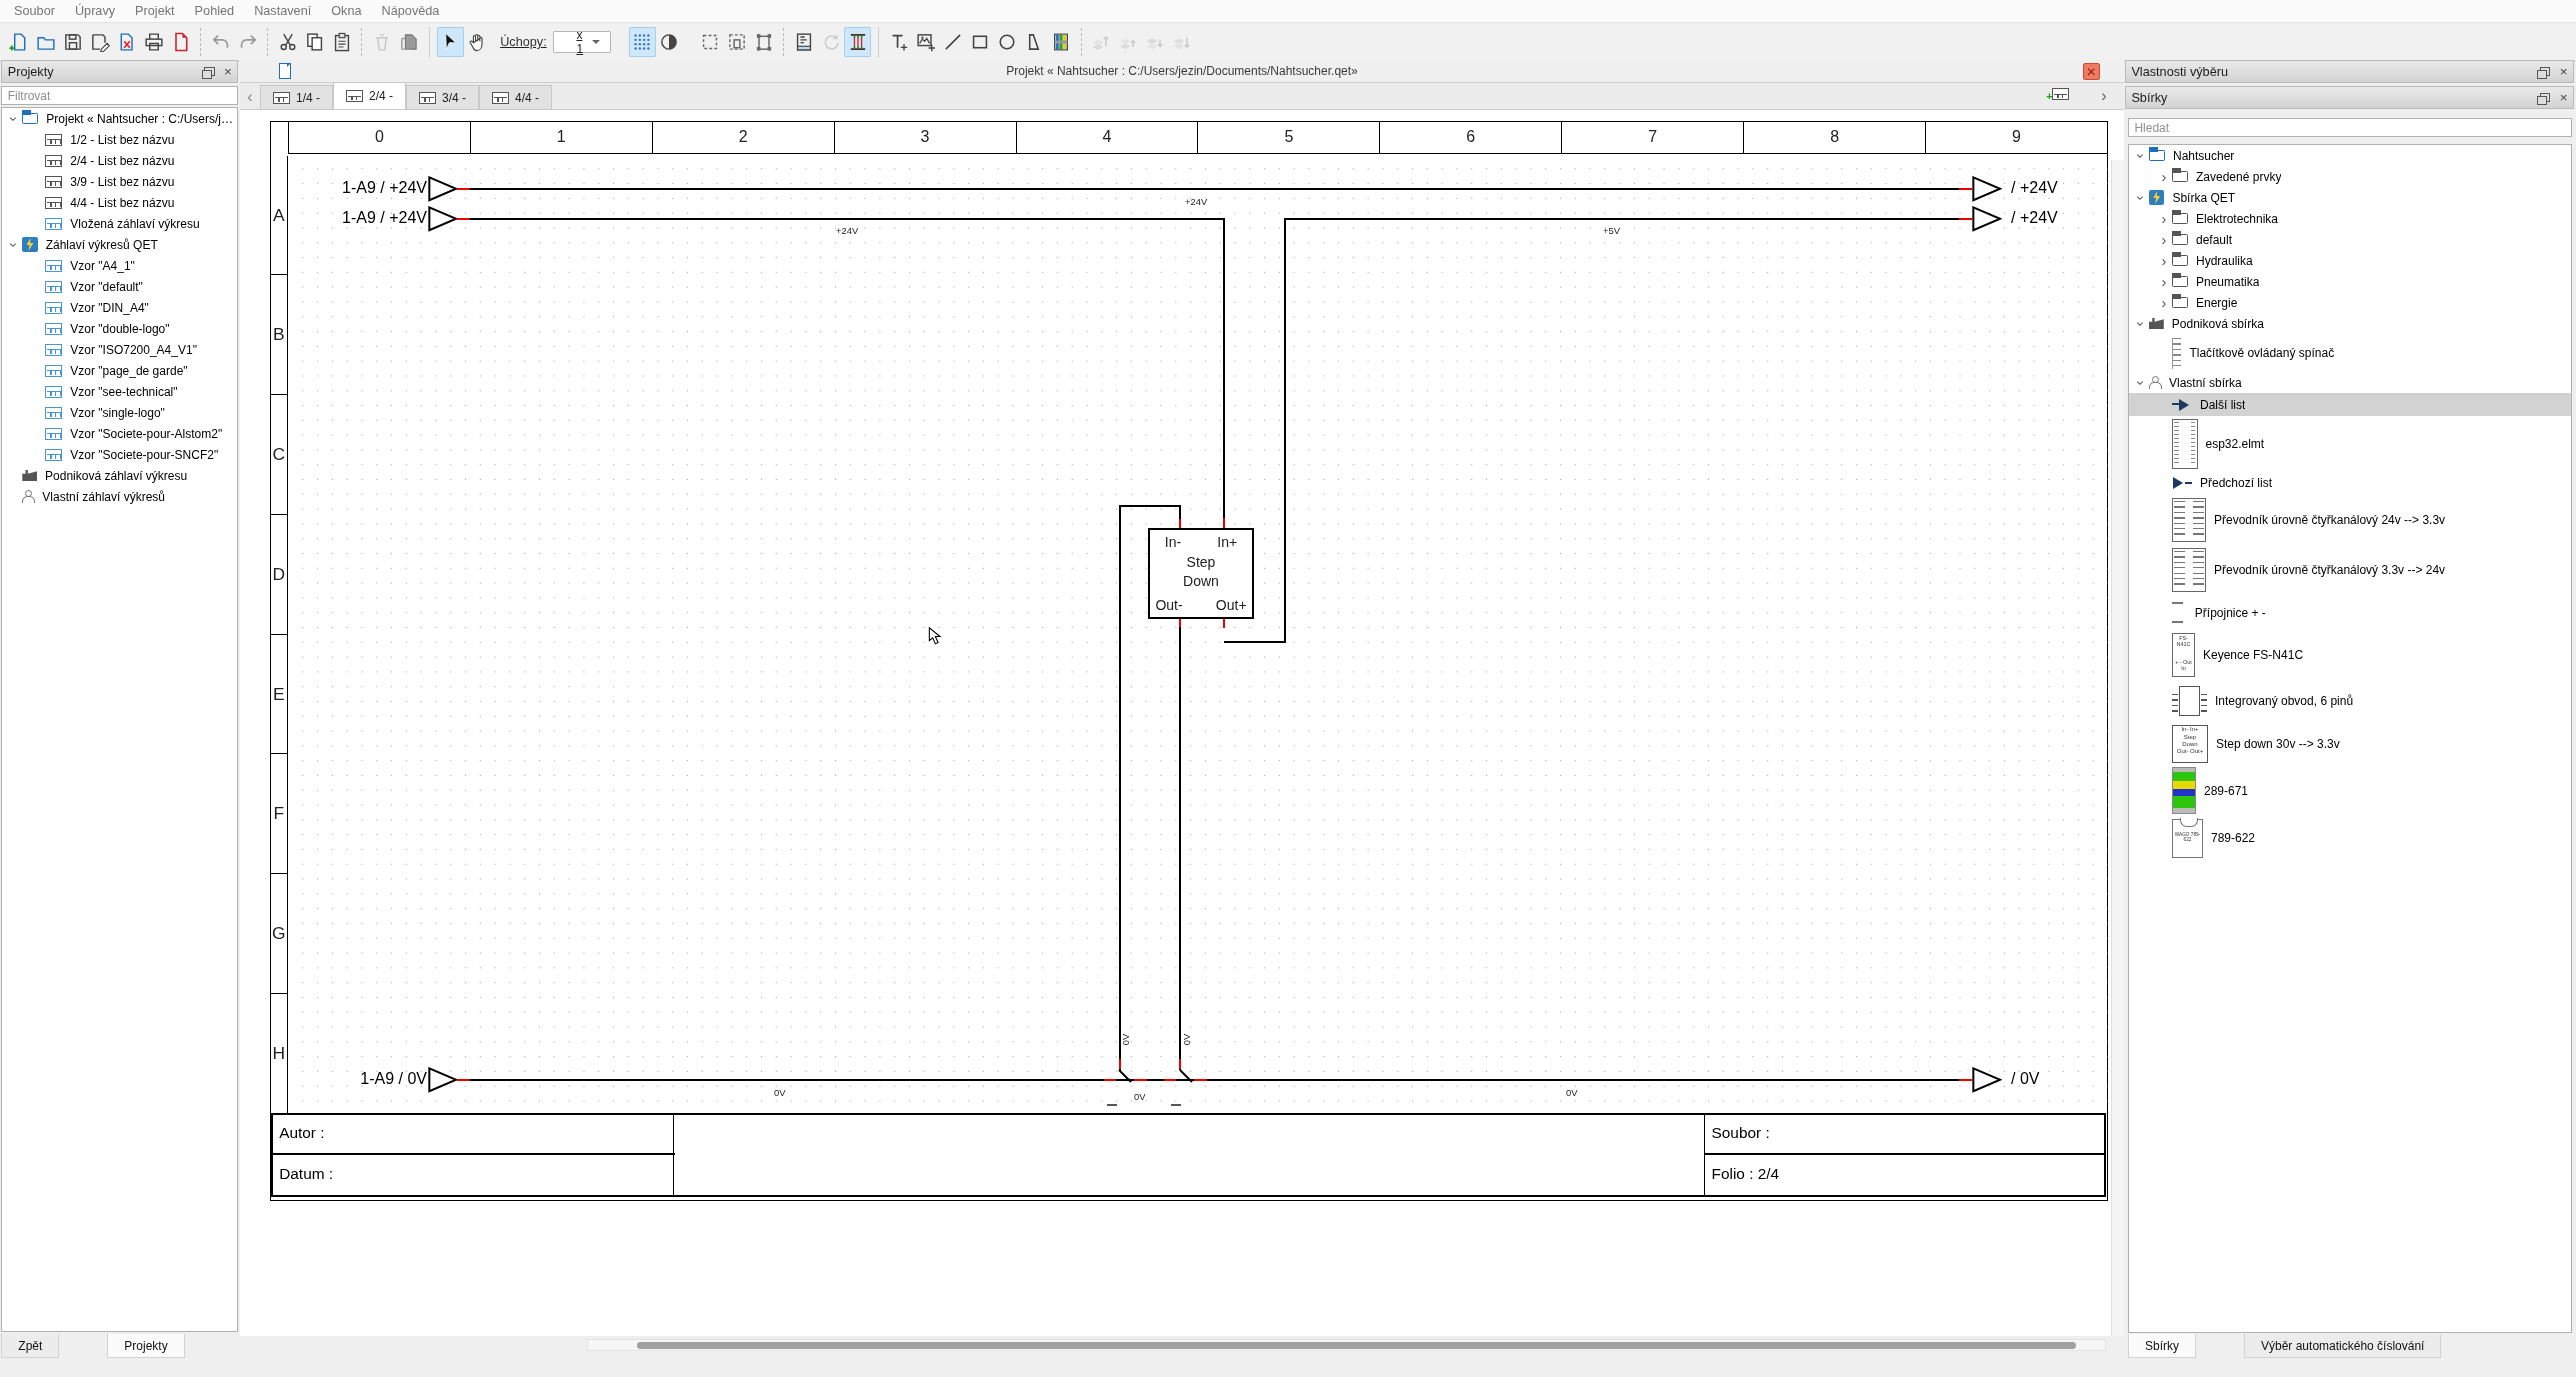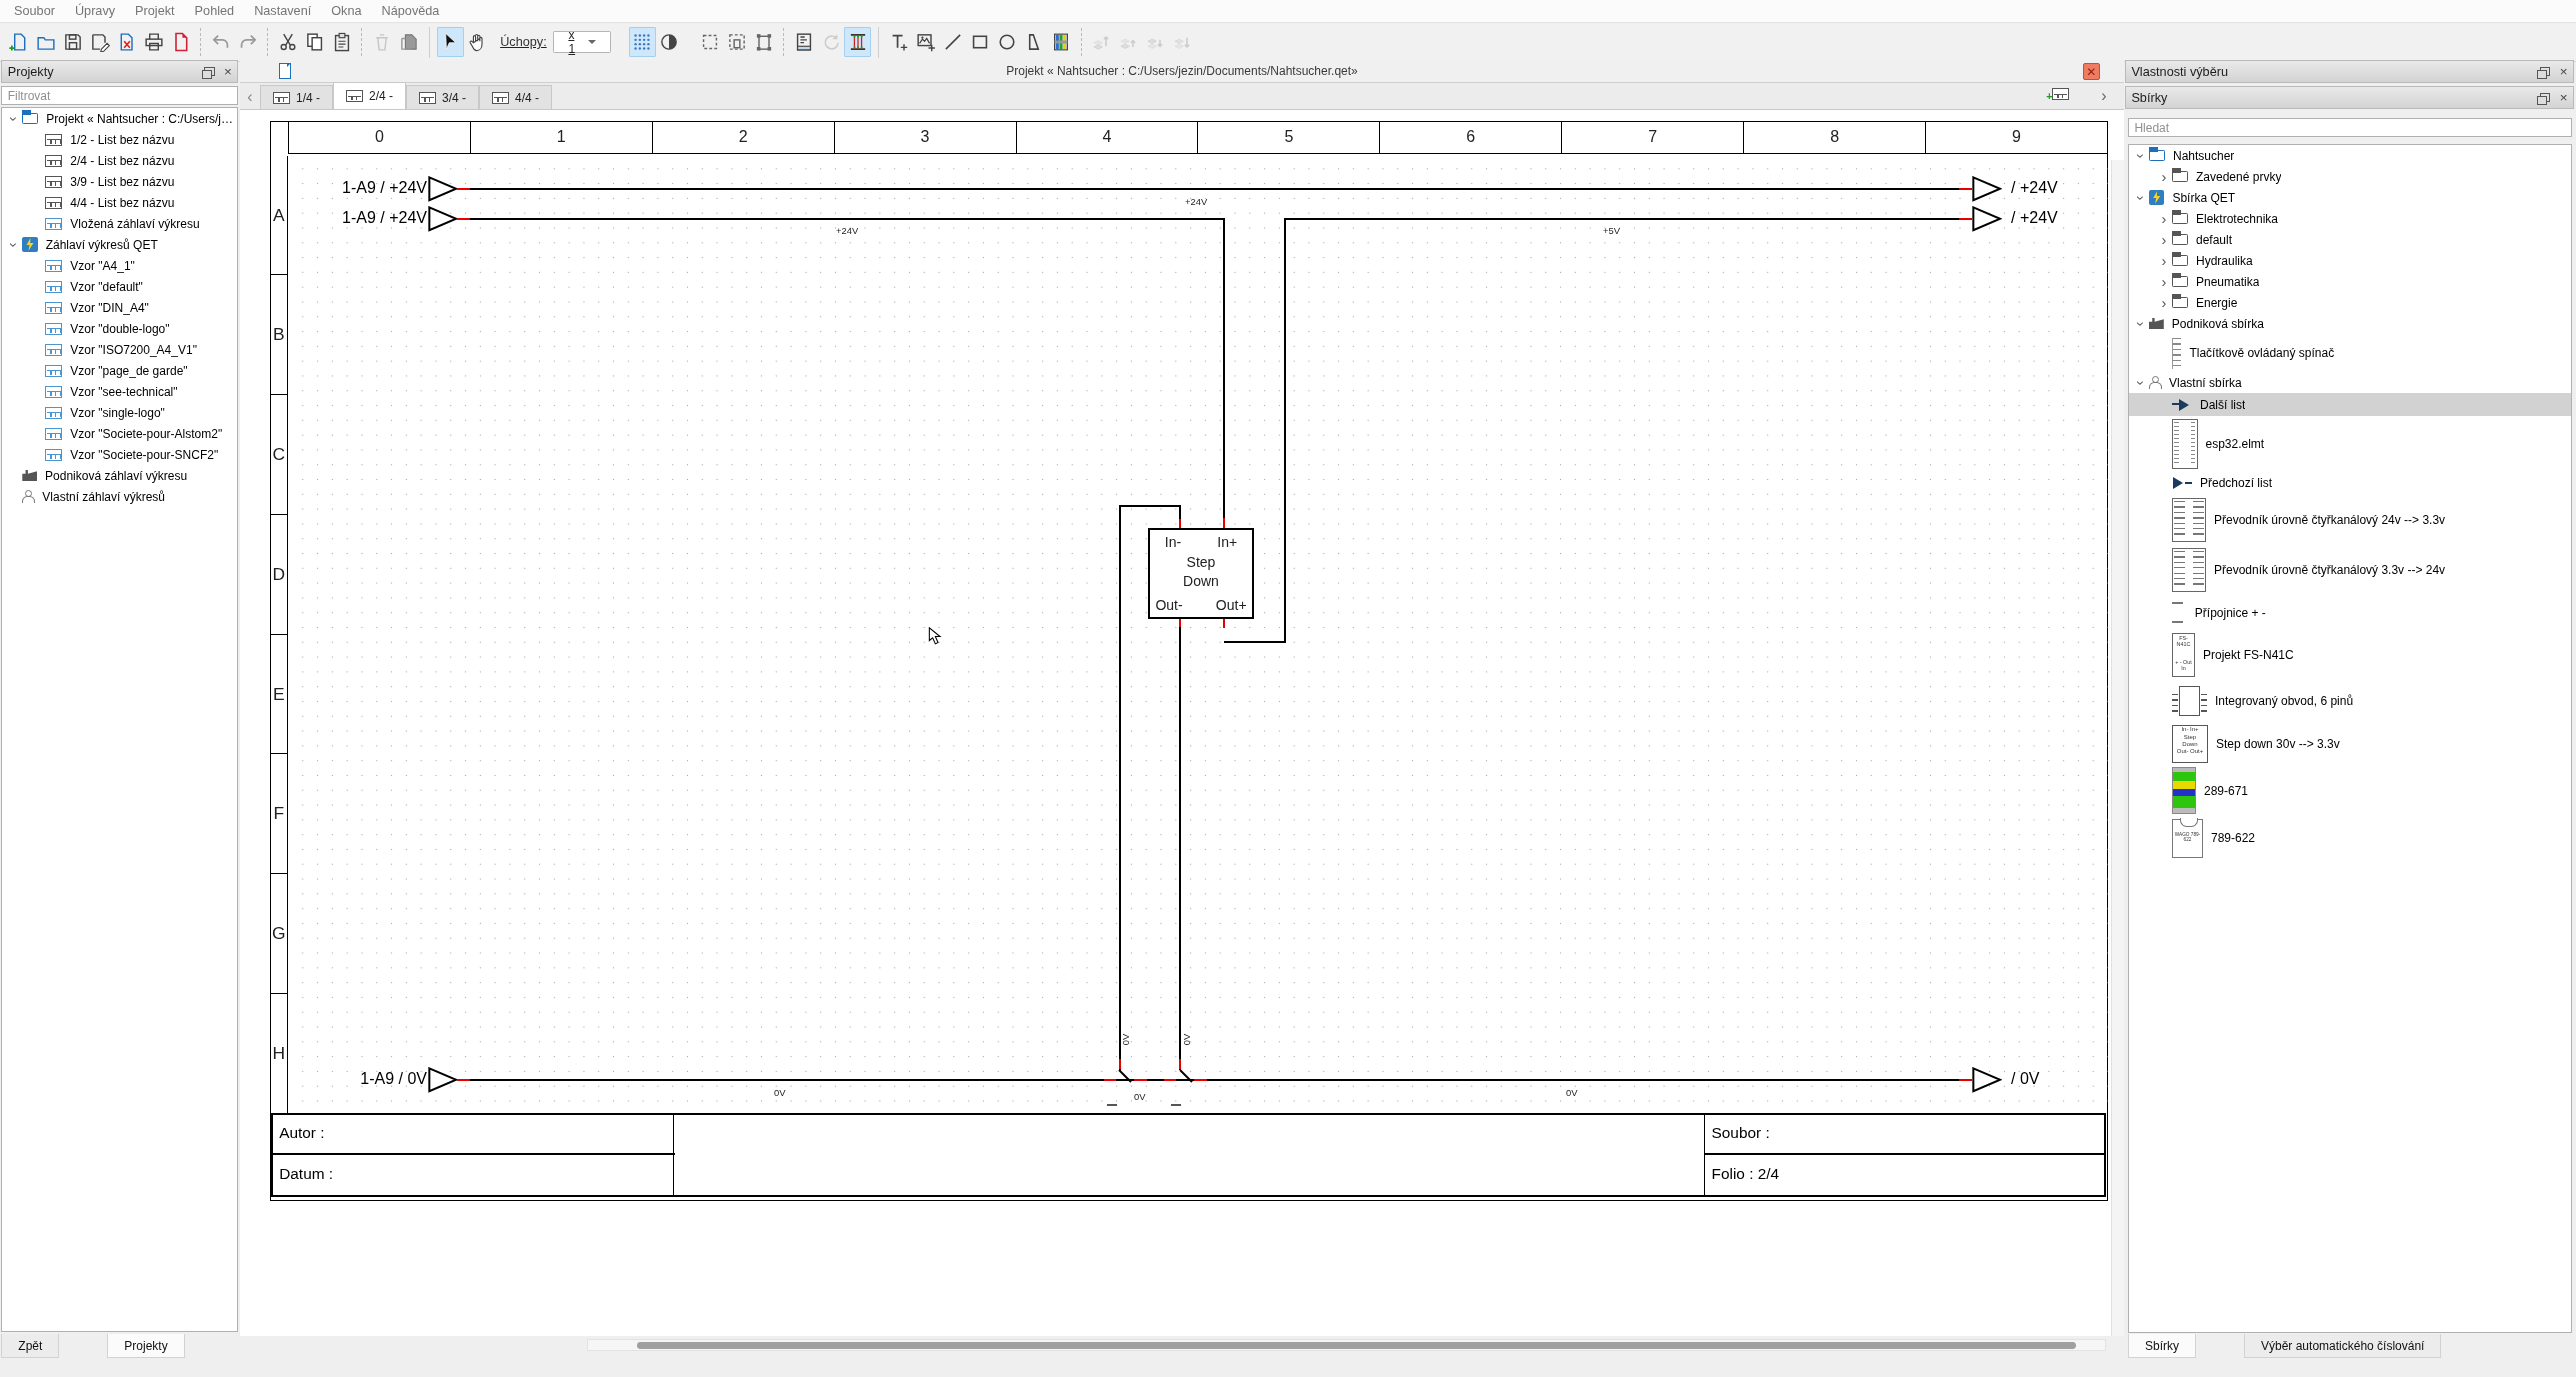--- a/index.html
+++ b/index.html
@@ -12,21 +12,21 @@
 
   
   #toolbar { position:absolute; left:0; top:23.5px; width:2576px; height:38px; background:#f1f1f1; border-bottom:0.7px solid #d8d8d8; display:flex; align-items:center; padding-left:5.4px;text-decoration:underline; }
   .tb { width:27px; height:29.5px; display:inline-flex; align-items:center; justify-content:center; border-radius:2px; flex:0 0 auto; }
   .tb svg { width:20px; height:20px; }
   .tb.active { background:#cfe7fb; box-shadow:inset 0 0 0 0.7px #93c7ea; }
   .tb.dis { opacity:.35; }
   .sep { width:0.7px; height:28px; border-left:0.7px dashed #b9b9b9; margin:0 6px; flex:0 0 auto; }
   .sepS { width:0.7px; height:31px; border-left:0.7px solid #cfcfcf; margin:0 6.7px; flex:0 0 auto; }
   .snaplabel { font-size:12.7px; color:#333; margin:0 6.7px 0 9.4px; }
-  .snapbox { width:58px; height:21.5px; background:#fff; border:0.7px solid #b5b5b5; border-radius:1.3px; display:inline-flex; align-items:center; padding:0 14px; font-size:12px; gap:9.4px; }
+  .snapbox { width:58px; height:21.5px; background:#fff; border:0.7px solid #b5b5b5; border-radius:1.3px; display:inline-flex; align-items:center; padding:0 22px; font-size:12px; gap:9.4px; }
   .snapbox .caret { width:0; height:0; border-left:4px solid transparent; border-right:4px solid transparent; border-top:4.7px solid #666; margin-left:auto; }
 
   
   .dockhead { position:absolute; height:23px; background:linear-gradient(#e9e9e9,#d3d3d3); border:0.7px solid #b9b9b9; display:flex; align-items:center; padding:0 5.4px; font-size:12.7px; color:#1c1c1c; }
   .dockhead .sp { flex:1; }
   .float-ic { width:10.7px; height:8.7px; border:1.3px solid #555; position:relative; margin-right:9.4px; }
   .float-ic::before { content:""; position:absolute; left:-3.4px; top:2px; width:8px; height:6.7px; border:1.3px solid #555; background:#ddd; }
   .close-ic { font-size:13.4px; color:#444; line-height:1; }
   .filter-input, .search-input { position:absolute; height:19px; background:#fff; border:0.7px solid #b0b0b0; font-size:12px; padding:0 5.4px; color:#222; }
   .filter-input::placeholder, .search-input::placeholder { color:#909090; }
@@ -847,21 +847,21 @@
       <span class="tlabel">Přípojnice + -</span>
     </div>
     <div class="trow ind1 noexp" style="height:50px">
       <span class="exp"></span>
       <span class="ic i-keyence">
         <span class="ictext">FS-N41C
  
  
 + - Out In</span>
       </span>
-      <span class="tlabel">Projekt FS-N41C</span>
+      <span class="tlabel">Keyence FS-N41C</span>
     </div>
     <div class="trow ind1 noexp" style="height:42px">
       <span class="exp"></span>
       <span class="ic i-ic6">
         <span class="ictext"></span>
       </span>
       <span class="tlabel">Integrovaný obvod, 6 pinů</span>
     </div>
     <div class="trow ind1 noexp" style="height:43px">
       <span class="exp"></span>

